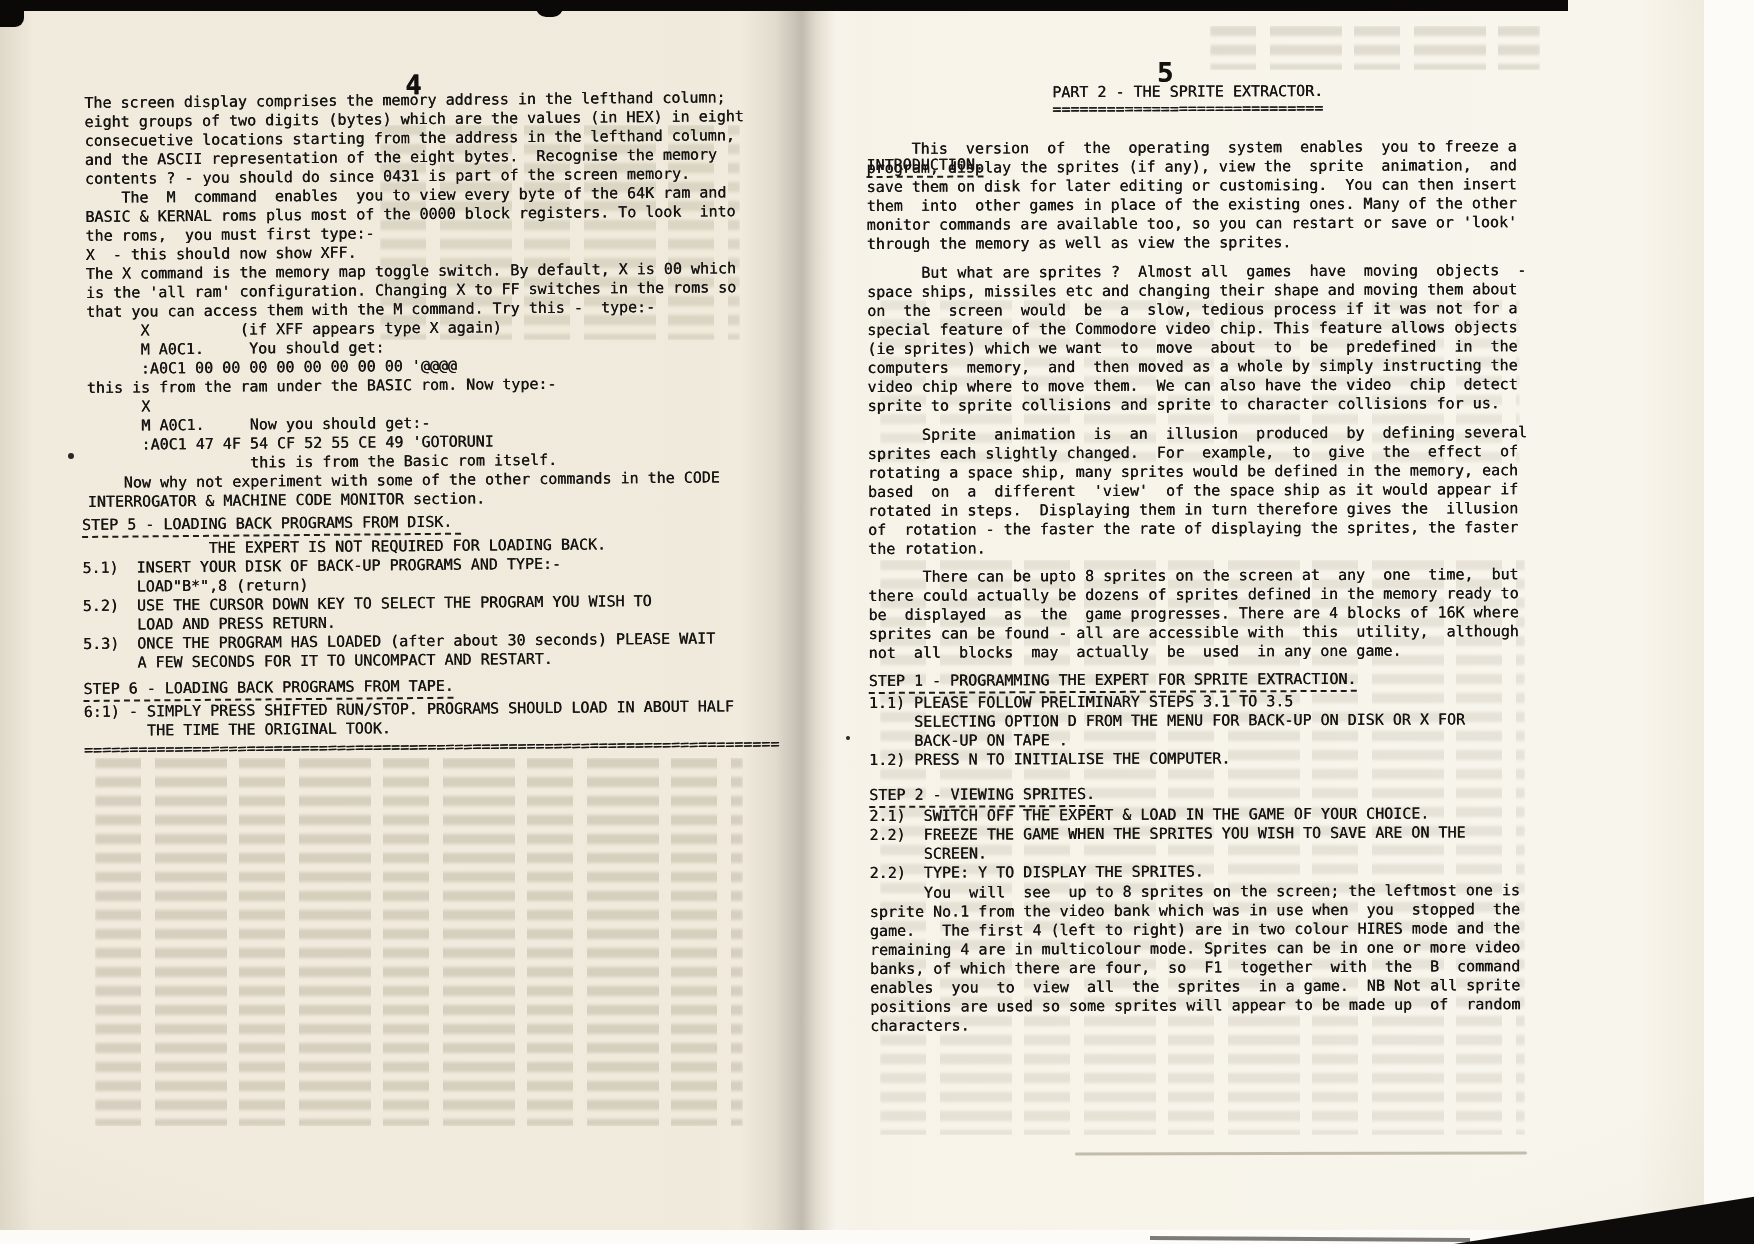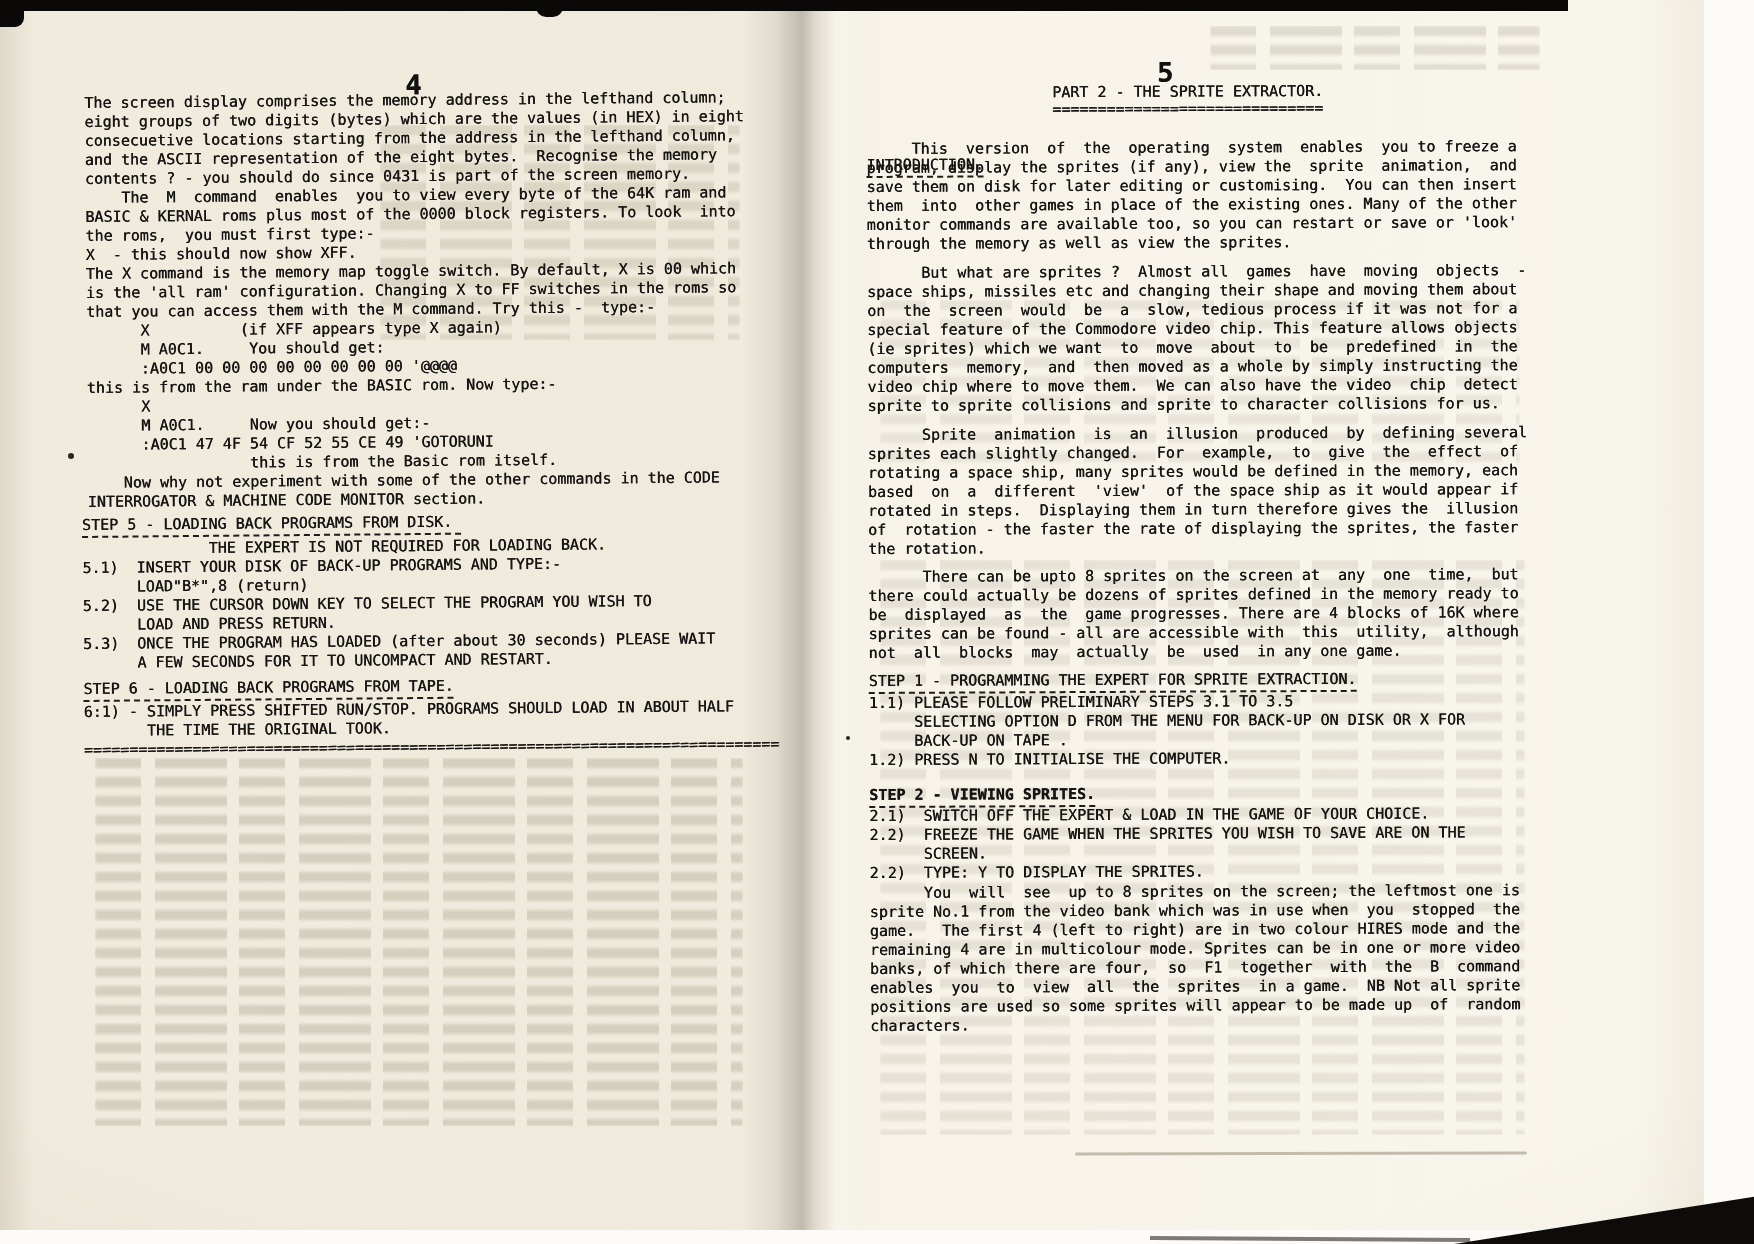--- a/index.html
+++ b/index.html
@@ -138,21 +138,21 @@
 sprites can be found - all are accessible with  this  utility,  although
 not  all  blocks  may  actually  be  used  in any one game.</pre>
 
     <div class="t" style="left:4px;top:614px;"><span class="head">STEP 1 - PROGRAMMING THE EXPERT FOR SPRITE EXTRACTION.</span></div>
 
     <pre class="t" style="left:4px;top:636px;">1.1) PLEASE FOLLOW PRELIMINARY STEPS 3.1 TO 3.5
      SELECTING OPTION D FROM THE MENU FOR BACK-UP ON DISK OR X FOR
      BACK-UP ON TAPE .
 1.2) PRESS N TO INITIALISE THE COMPUTER.</pre>
 
-    <div class="t" style="left:4px;top:728px;font-weight:bold;"><span class="head">STEP 2 - VIEWING SPRITES.</span></div>
+    <div class="t" style="left:4px;top:728px;"><span class="head">STEP 2 - VIEWING SPRITES.</span></div>
 
     <pre class="t" style="left:4px;top:749px;">2.1)  SWITCH OFF THE EXPERT &amp; LOAD IN THE GAME OF YOUR CHOICE.
 2.2)  FREEZE THE GAME WHEN THE SPRITES YOU WISH TO SAVE ARE ON THE
       SCREEN.
 2.2)  TYPE: Y TO DISPLAY THE SPRITES.</pre>
 
     <pre class="t" style="left:4px;top:826px;">      You  will  see  up to 8 sprites on the screen; the leftmost one is
 sprite No.1 from the video bank which was in use when  you  stopped  the
 game.   The first 4 (left to right) are in two colour HIRES mode and the
 remaining 4 are in multicolour mode. Sprites can be in one or more video

